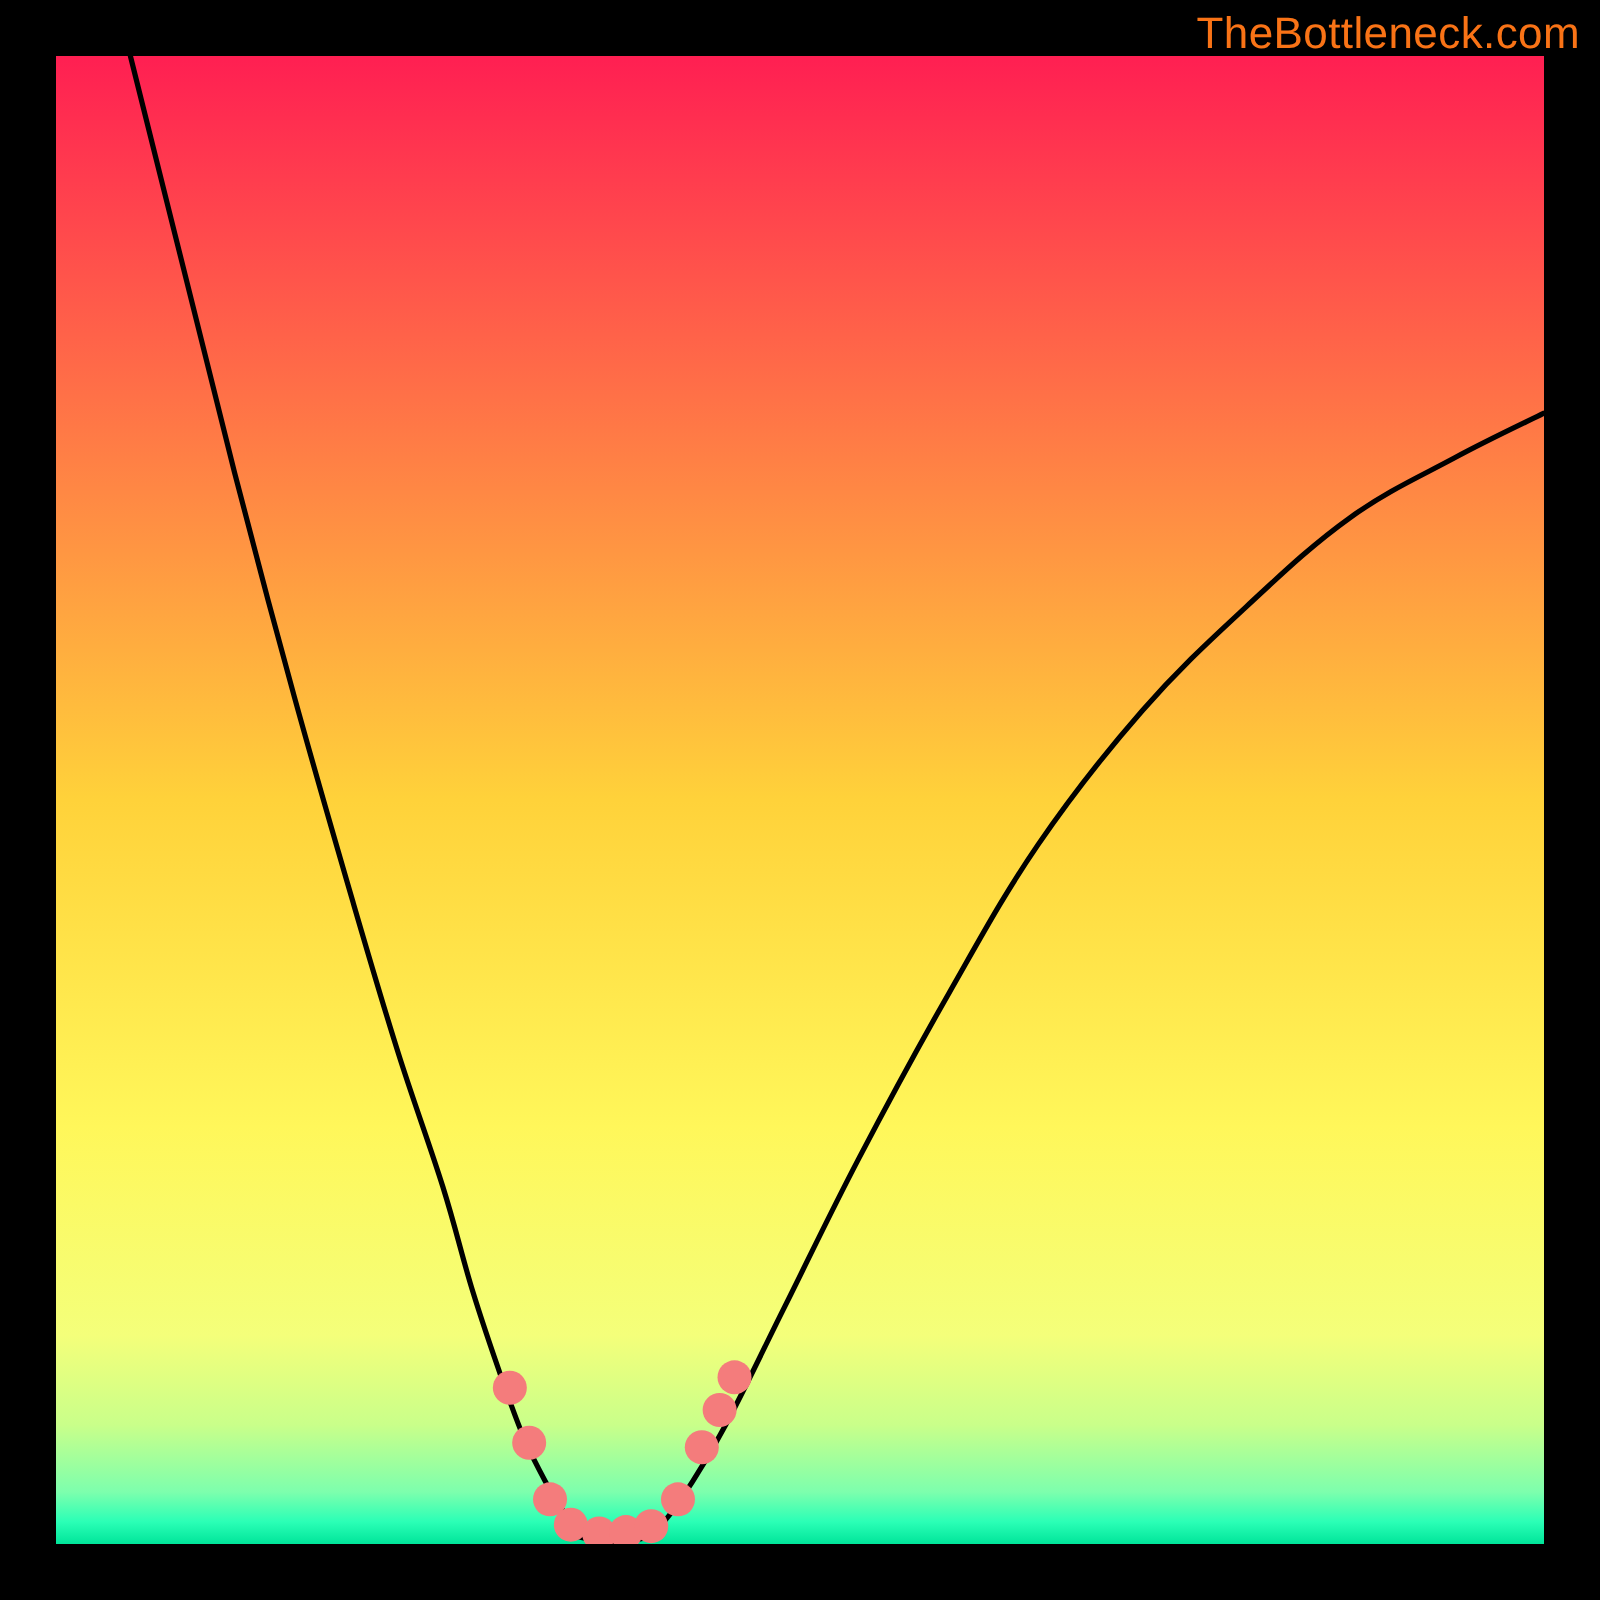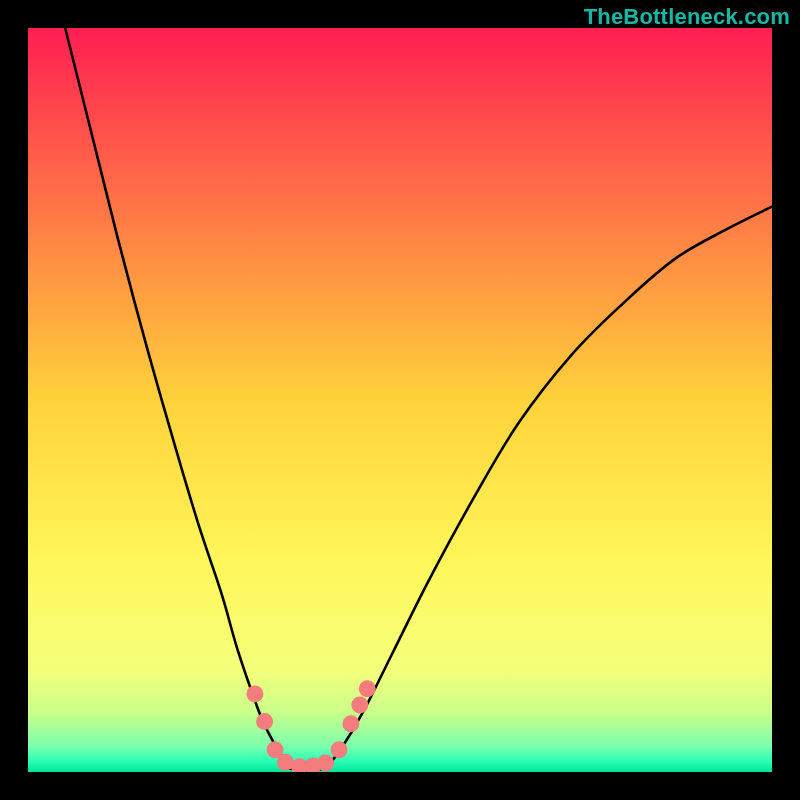--- a/index.html
+++ b/index.html
@@ -23,23 +23,23 @@
     position: absolute;
     left: 0;
     top: 0;
     width: 744px;
     height: 744px;
   }
   .watermark {
     position: absolute;
     top: 4px;
     right: 10px;
-    color: #14b8a6;
+    color: #f97316;
     font-size: 22px;
-    font-weight: 700;
+    font-weight: 400;
     letter-spacing: 0.2px;
     user-select: none;
   }
   svg { display: block; }
 </style>
 </head>
 <body>
 
 <div class="frame">
   <svg class="plot-area" width="744" height="744" viewBox="0 0 744 744">

